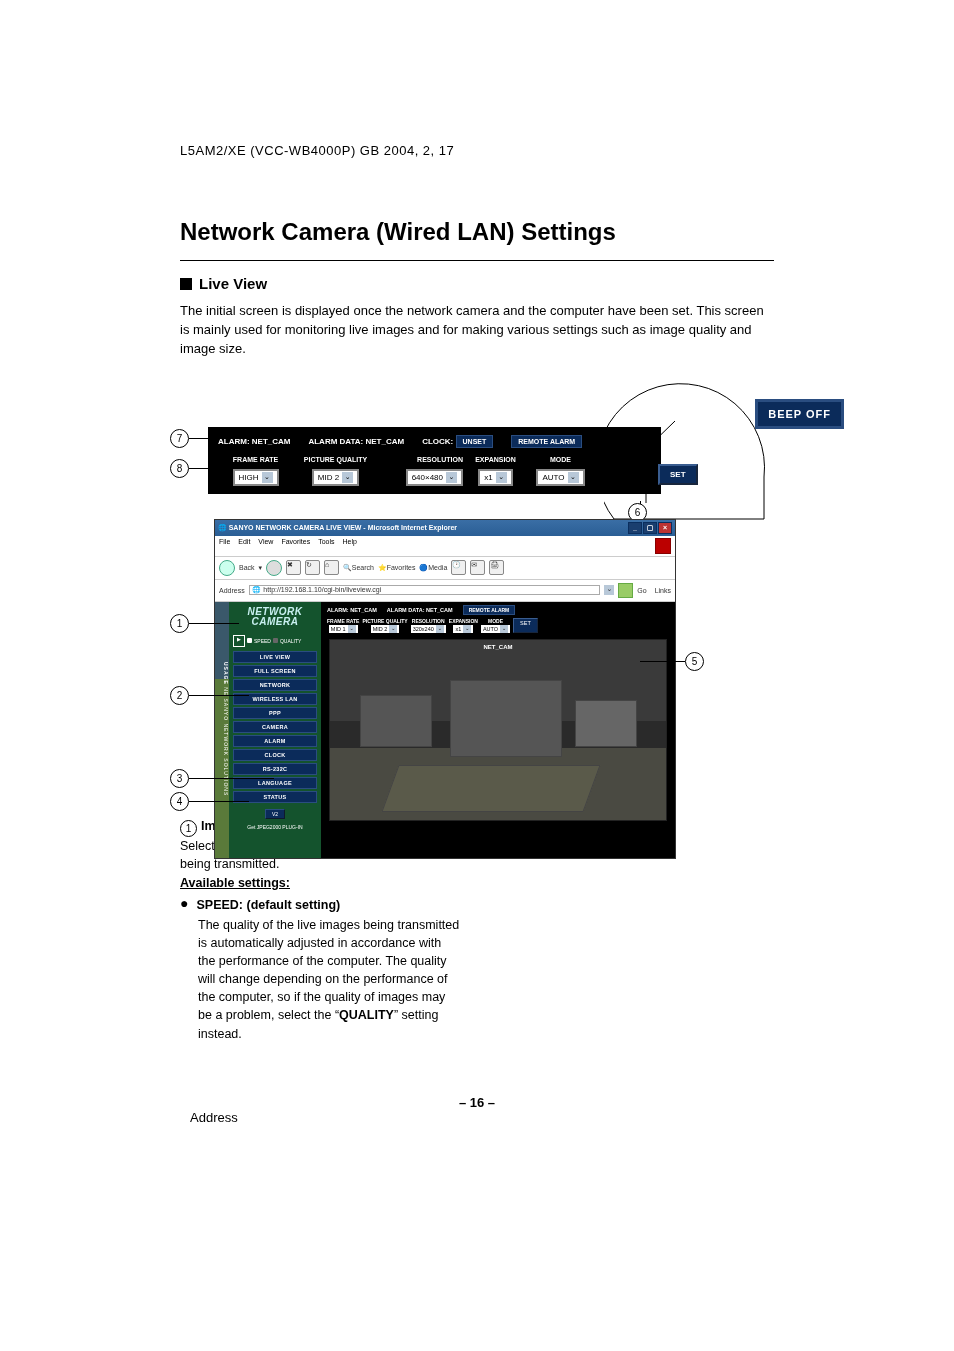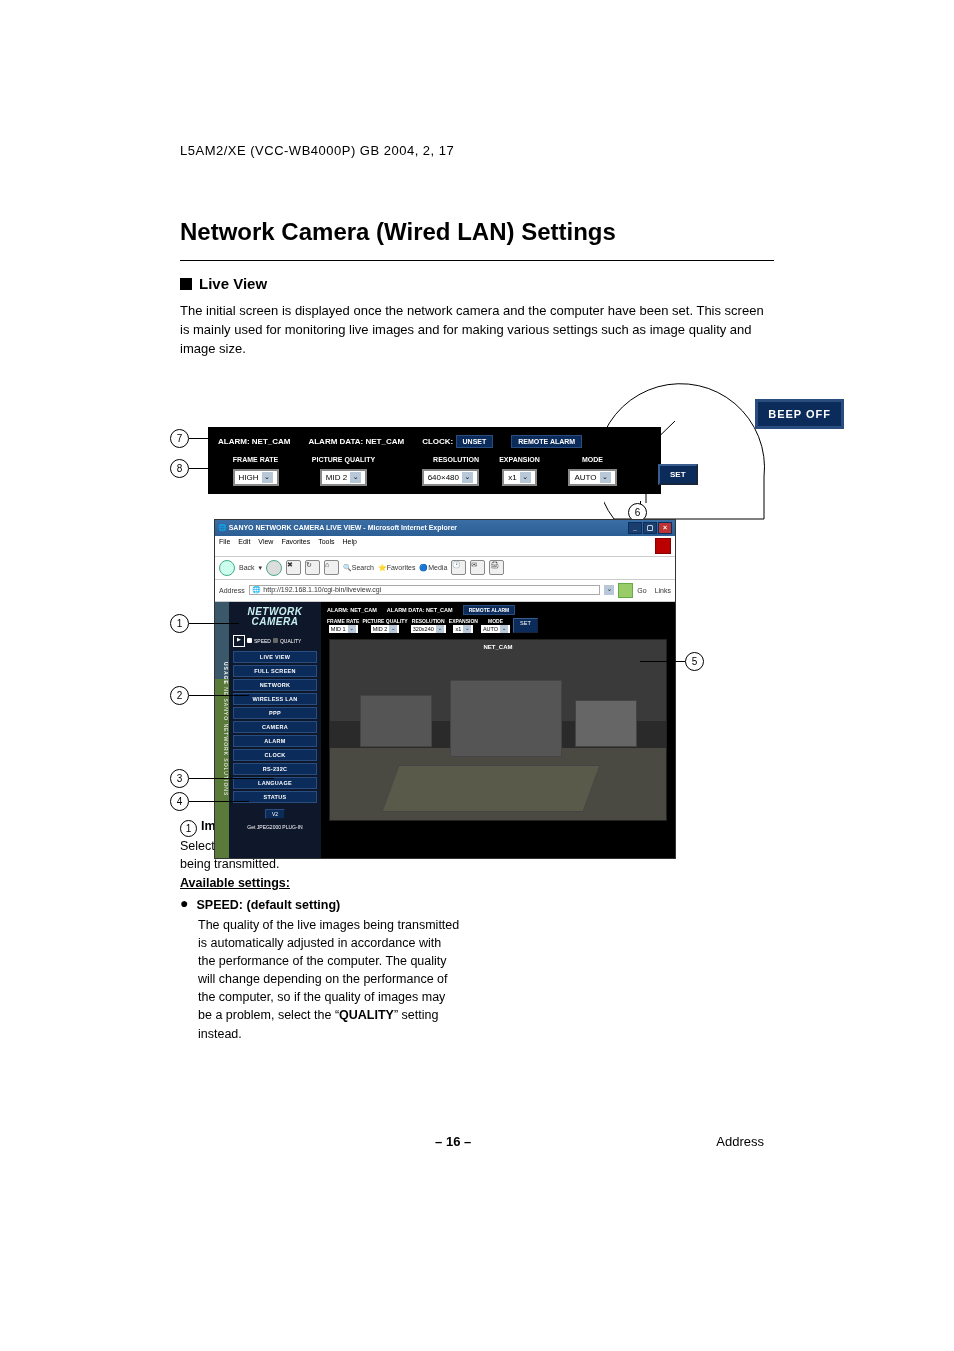--- a/index.html
+++ b/index.html
@@ -86,21 +86,21 @@
   .alarm-row .lbl { color:#fff; }
   .alarm-row .btn-inset {
     background: #0b2b5a;
     color:#fff;
     padding: 2px 6px;
     font-size: 7px;
     border: 1px solid #2a4d80;
   }
   .ctrl-row {
     display: flex;
-    gap: 8px;
+    gap: 0;
     padding: 0 6px;
   }
   .ctrl {
     flex: 0 0 auto;
     text-align: center;
   }
   .ctrl .clabel {
     font-size: 7px;
     color: #fff;
     font-weight: bold;
@@ -202,21 +202,21 @@
   }
   .go { width:13px; height:13px; background:#9c6; border:1px solid #6a4; }
 
   .browser-body {
     display:flex;
     background:#000;
     height: 256px;
   }
   .sidemenu {
     width: 106px;
-    background: #0f172a;
+    background: #14532d;
     display:flex;
   }
   .side-strip {
     width:14px;
     background: linear-gradient(#3a586a 0 30%, #5a7a3a 30% 100%);
     color:#fff;
     font-size:5px;
     writing-mode: vertical-rl;
     text-align:center;
     letter-spacing:1px;
@@ -320,22 +320,23 @@
   .circ-inline { display:inline-flex; width:15px; height:15px; border:1px solid #000; border-radius:50%; align-items:center; justify-content:center; font-size:10px; vertical-align:-2px; margin-right:4px;}
   .h-item { font-weight:bold; }
   .bullet { display:flex; gap:8px; margin:4px 0 2px 0;}
   .bullet .b { font-size:14px; line-height:1;}
   .indent { margin-left:18px; }
 
   .footer {
     display:flex;
     justify-content:flex-start;
     font-size:13px;
-    margin-top: 91px;
+    margin-top: 52px;
     padding: 0 10px;
+    flex-direction: column;
   }
   .footer .pg { font-weight:bold; margin: 0 auto; }
   .footer .lang { }
 </style>
 </head>
 <body>
 
 <div class="page">
   <div class="header-meta">L5AM2/XE (VCC-WB4000P)    GB    2004, 2, 17</div>
 

